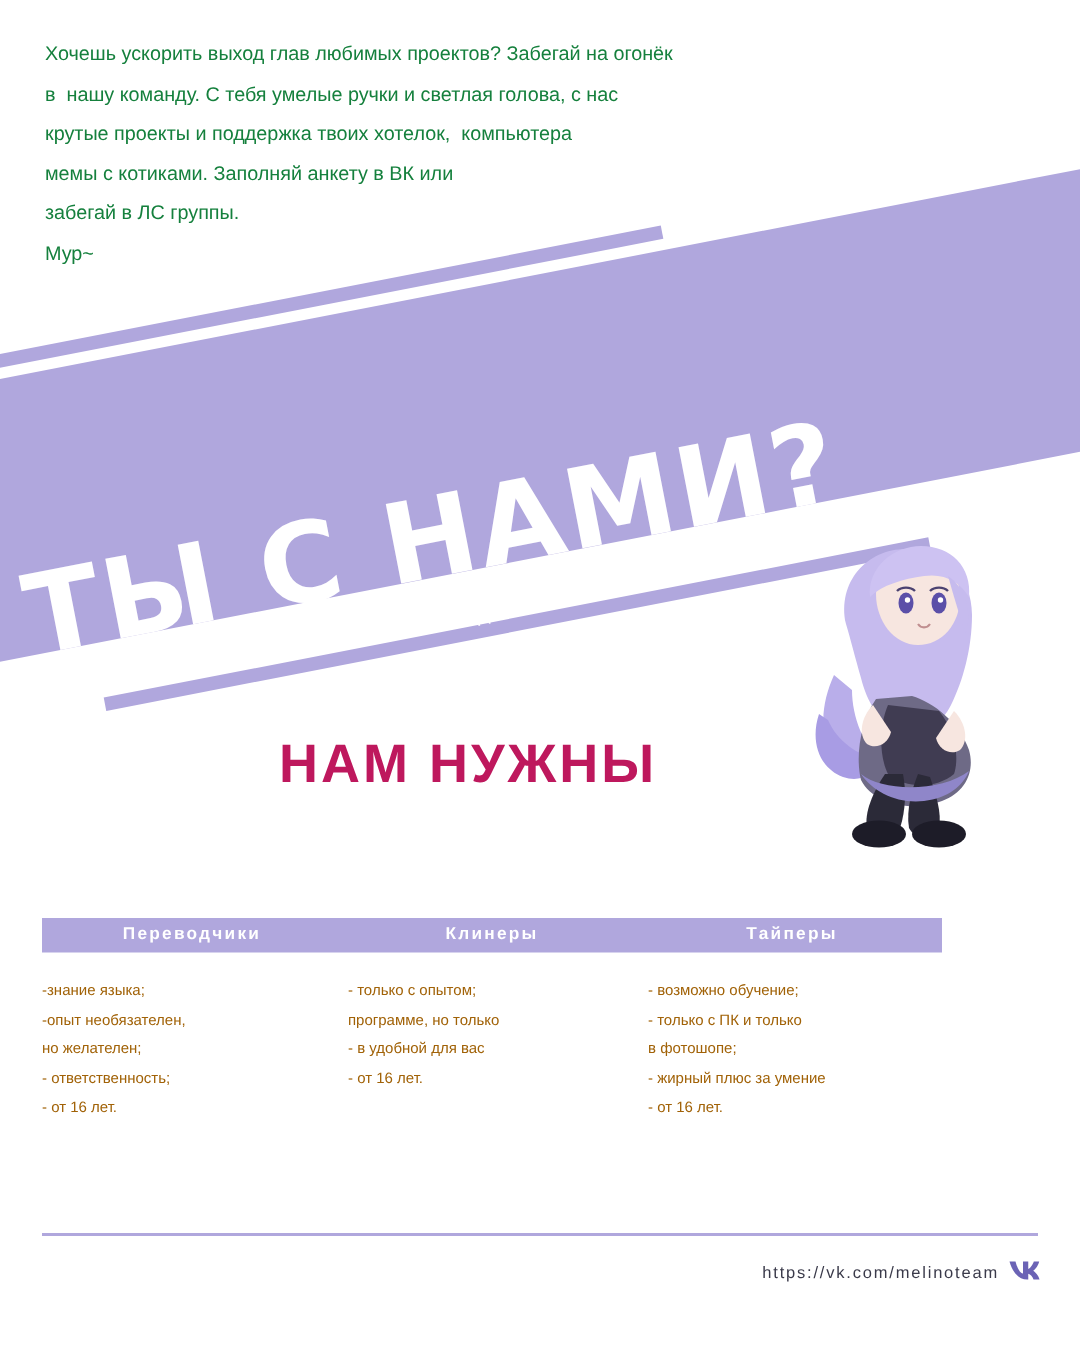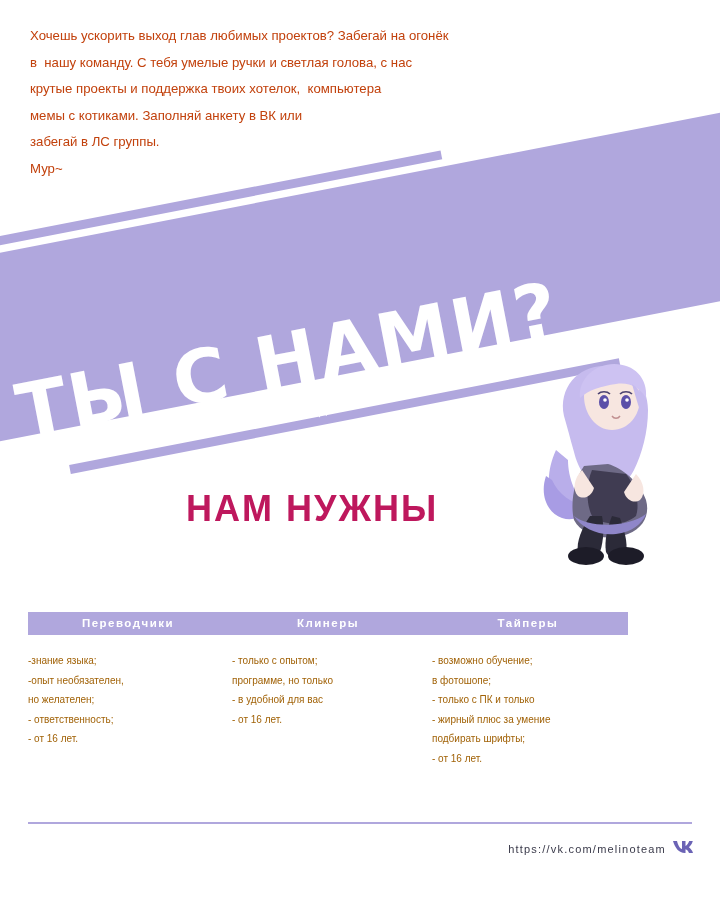--- a/index.html
+++ b/index.html
@@ -28,21 +28,21 @@
     position: absolute;
     left: 30px;
     top: 28px;
     width: 530px;
     z-index: 6;
   }
   .intro p {
     margin: 0 0 10px 0;
     font-size: 13.2px;
     line-height: 1.25;
-    color: #c2410c;
+    color: #15803d;
     white-space: pre;
   }
 
   
   .banner-wrap {
     position: absolute;
     left: -80px;
     top: 120px;
     width: 900px;
     height: 420px;
@@ -275,24 +275,23 @@
         <p>программе, но только</p>
         <p>- в удобной для вас</p>
         <p>- от 16 лет.</p>
       </div>
     </div>
 
     <div class="col">
       <div class="col-head">Тайперы</div>
       <div class="col-body">
         <p>- возможно обучение;</p>
+        <p>- только с ПК и только</p>
         <p>в фотошопе;</p>
-        <p>- только с ПК и только</p>
         <p>- жирный плюс за умение</p>
-        <p>подбирать шрифты;</p>
         <p>- от 16 лет.</p>
       </div>
     </div>
 
   </div>
 
   <div class="footer-rule"></div>
   <div class="footer-link">https://vk.com/melinoteam</div>
   <div class="vk-icon">
     <svg width="22" height="14" viewBox="0 0 22 14">

